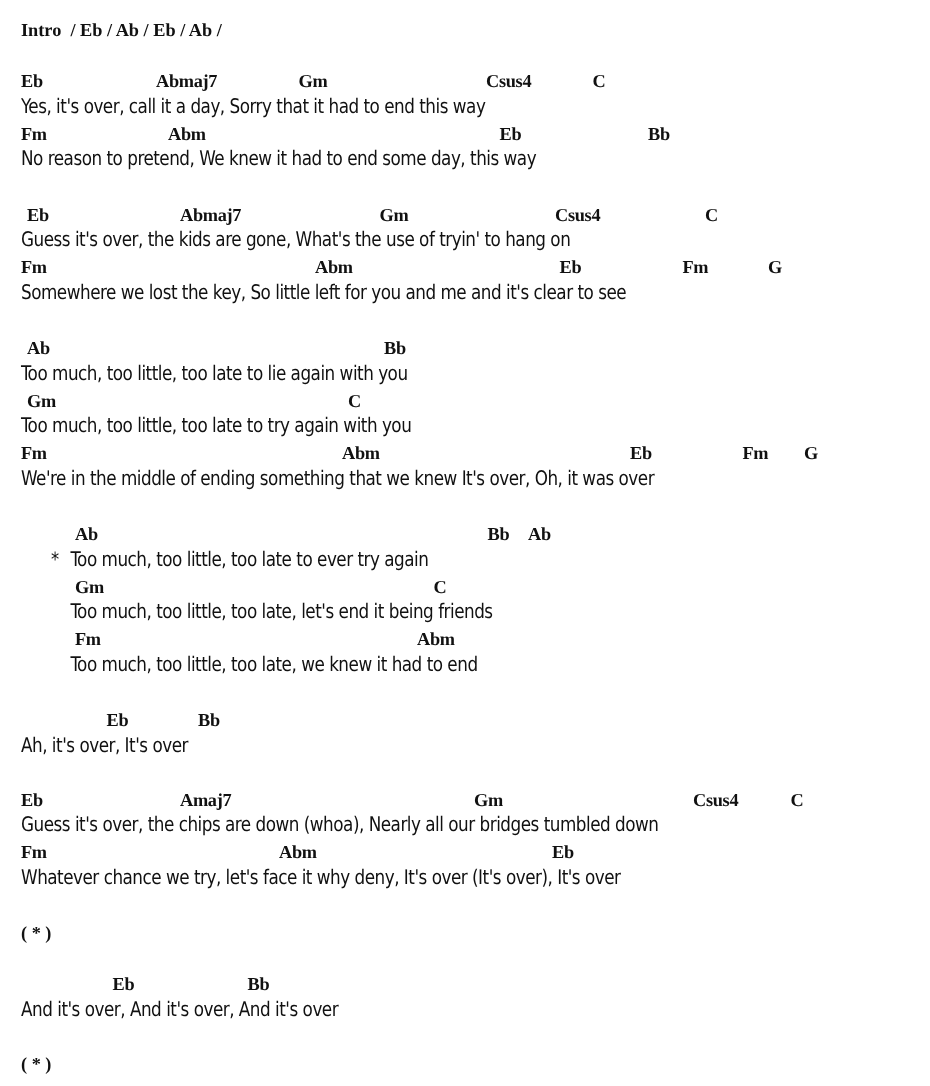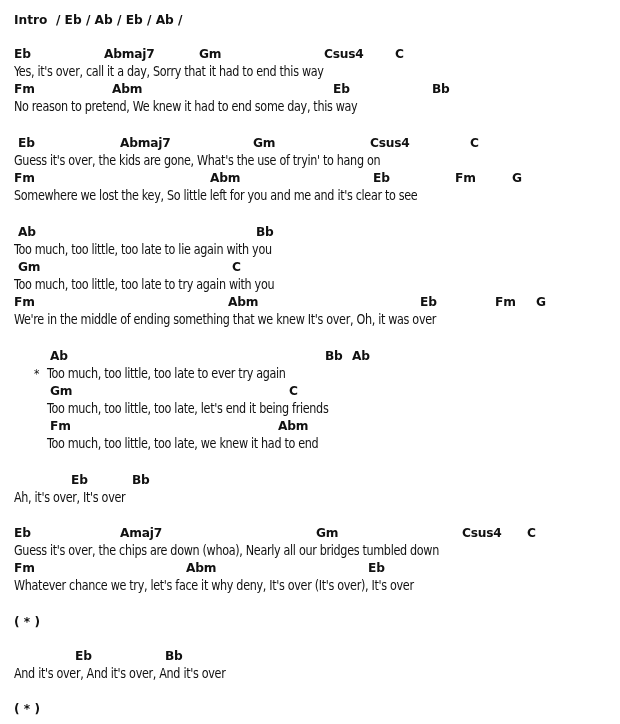--- a/index.html
+++ b/index.html
@@ -1,18 +1,18 @@
 <!DOCTYPE html>
 <html><head>
   <meta charset="utf-8">
   <style>
     html, body { margin: 0; padding: 0; background: #ffffff; }
     body { width: 620px; height: 724px; position: relative; overflow: hidden;
       font-family: "DejaVu Sans", sans-serif; color: #111111; }
-    .row { position: absolute; left: 0; height: 18px; white-space: pre; }
+    .row { position: absolute; left: 0; height: 18px; white-space: pre; font-family: Liberation Serif, serif; }
     .lyric { font-size: 13.4px; letter-spacing: -0.35px; font-family: "DejaVu Sans Condensed", "DejaVu Sans", sans-serif; transform-origin: left top; }
     .chord { position: absolute; top: 0; font-weight: bold; font-size: 12.2px; letter-spacing: -0.2px; }
     .intro { font-weight: bold; font-size: 12.2px; }
     .star { position: absolute; font-size: 13px; }
   </style>
 </head>
 <body>
 
 <div id="sheet">
   <div class="row intro" style="top:13px; left:14px;">Intro  / Eb / Ab / Eb / Ab /</div>

